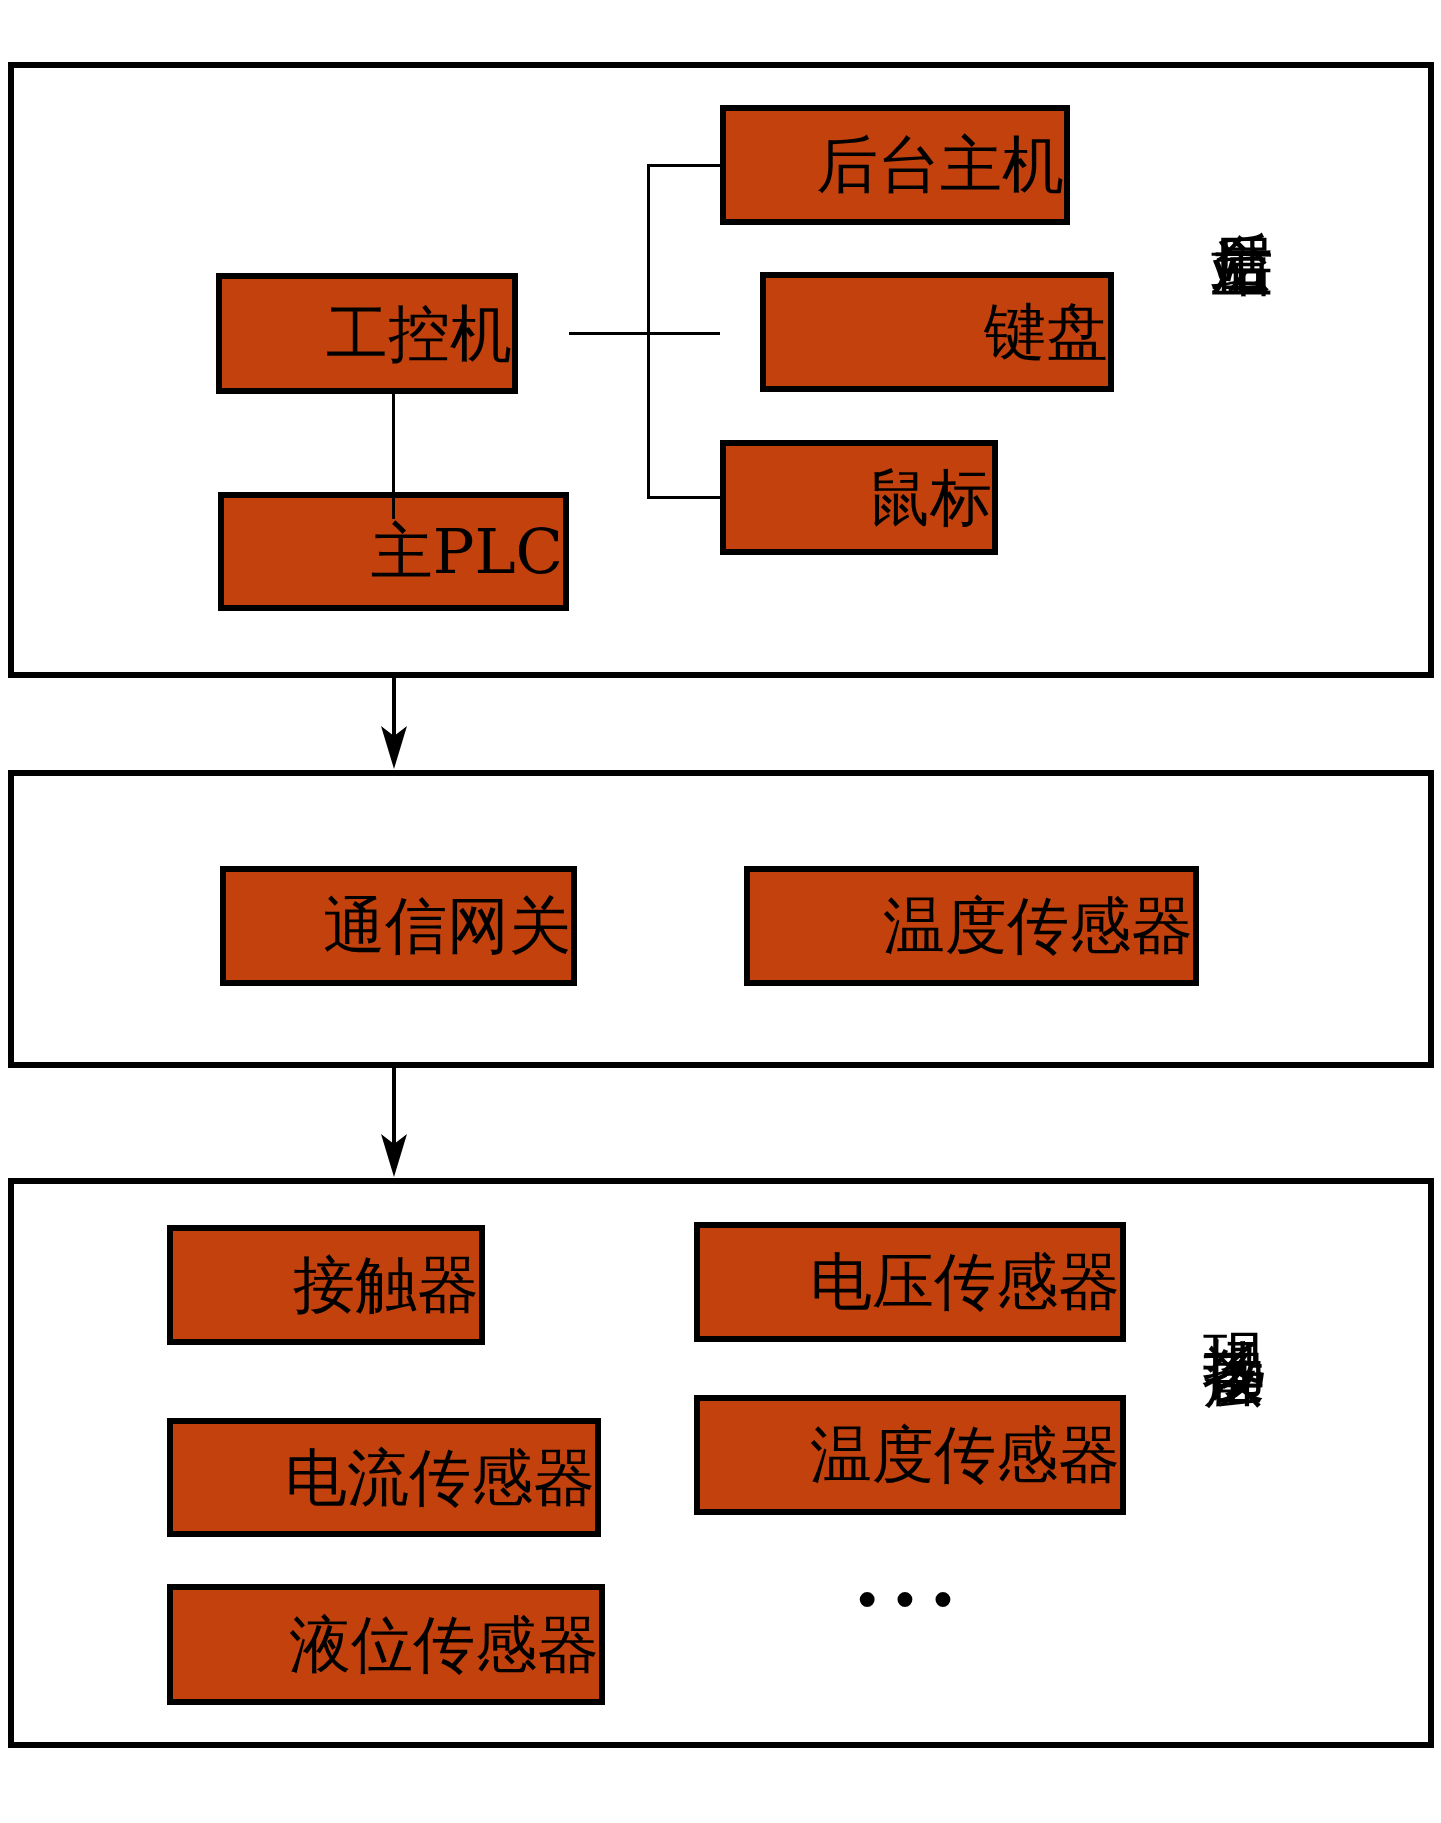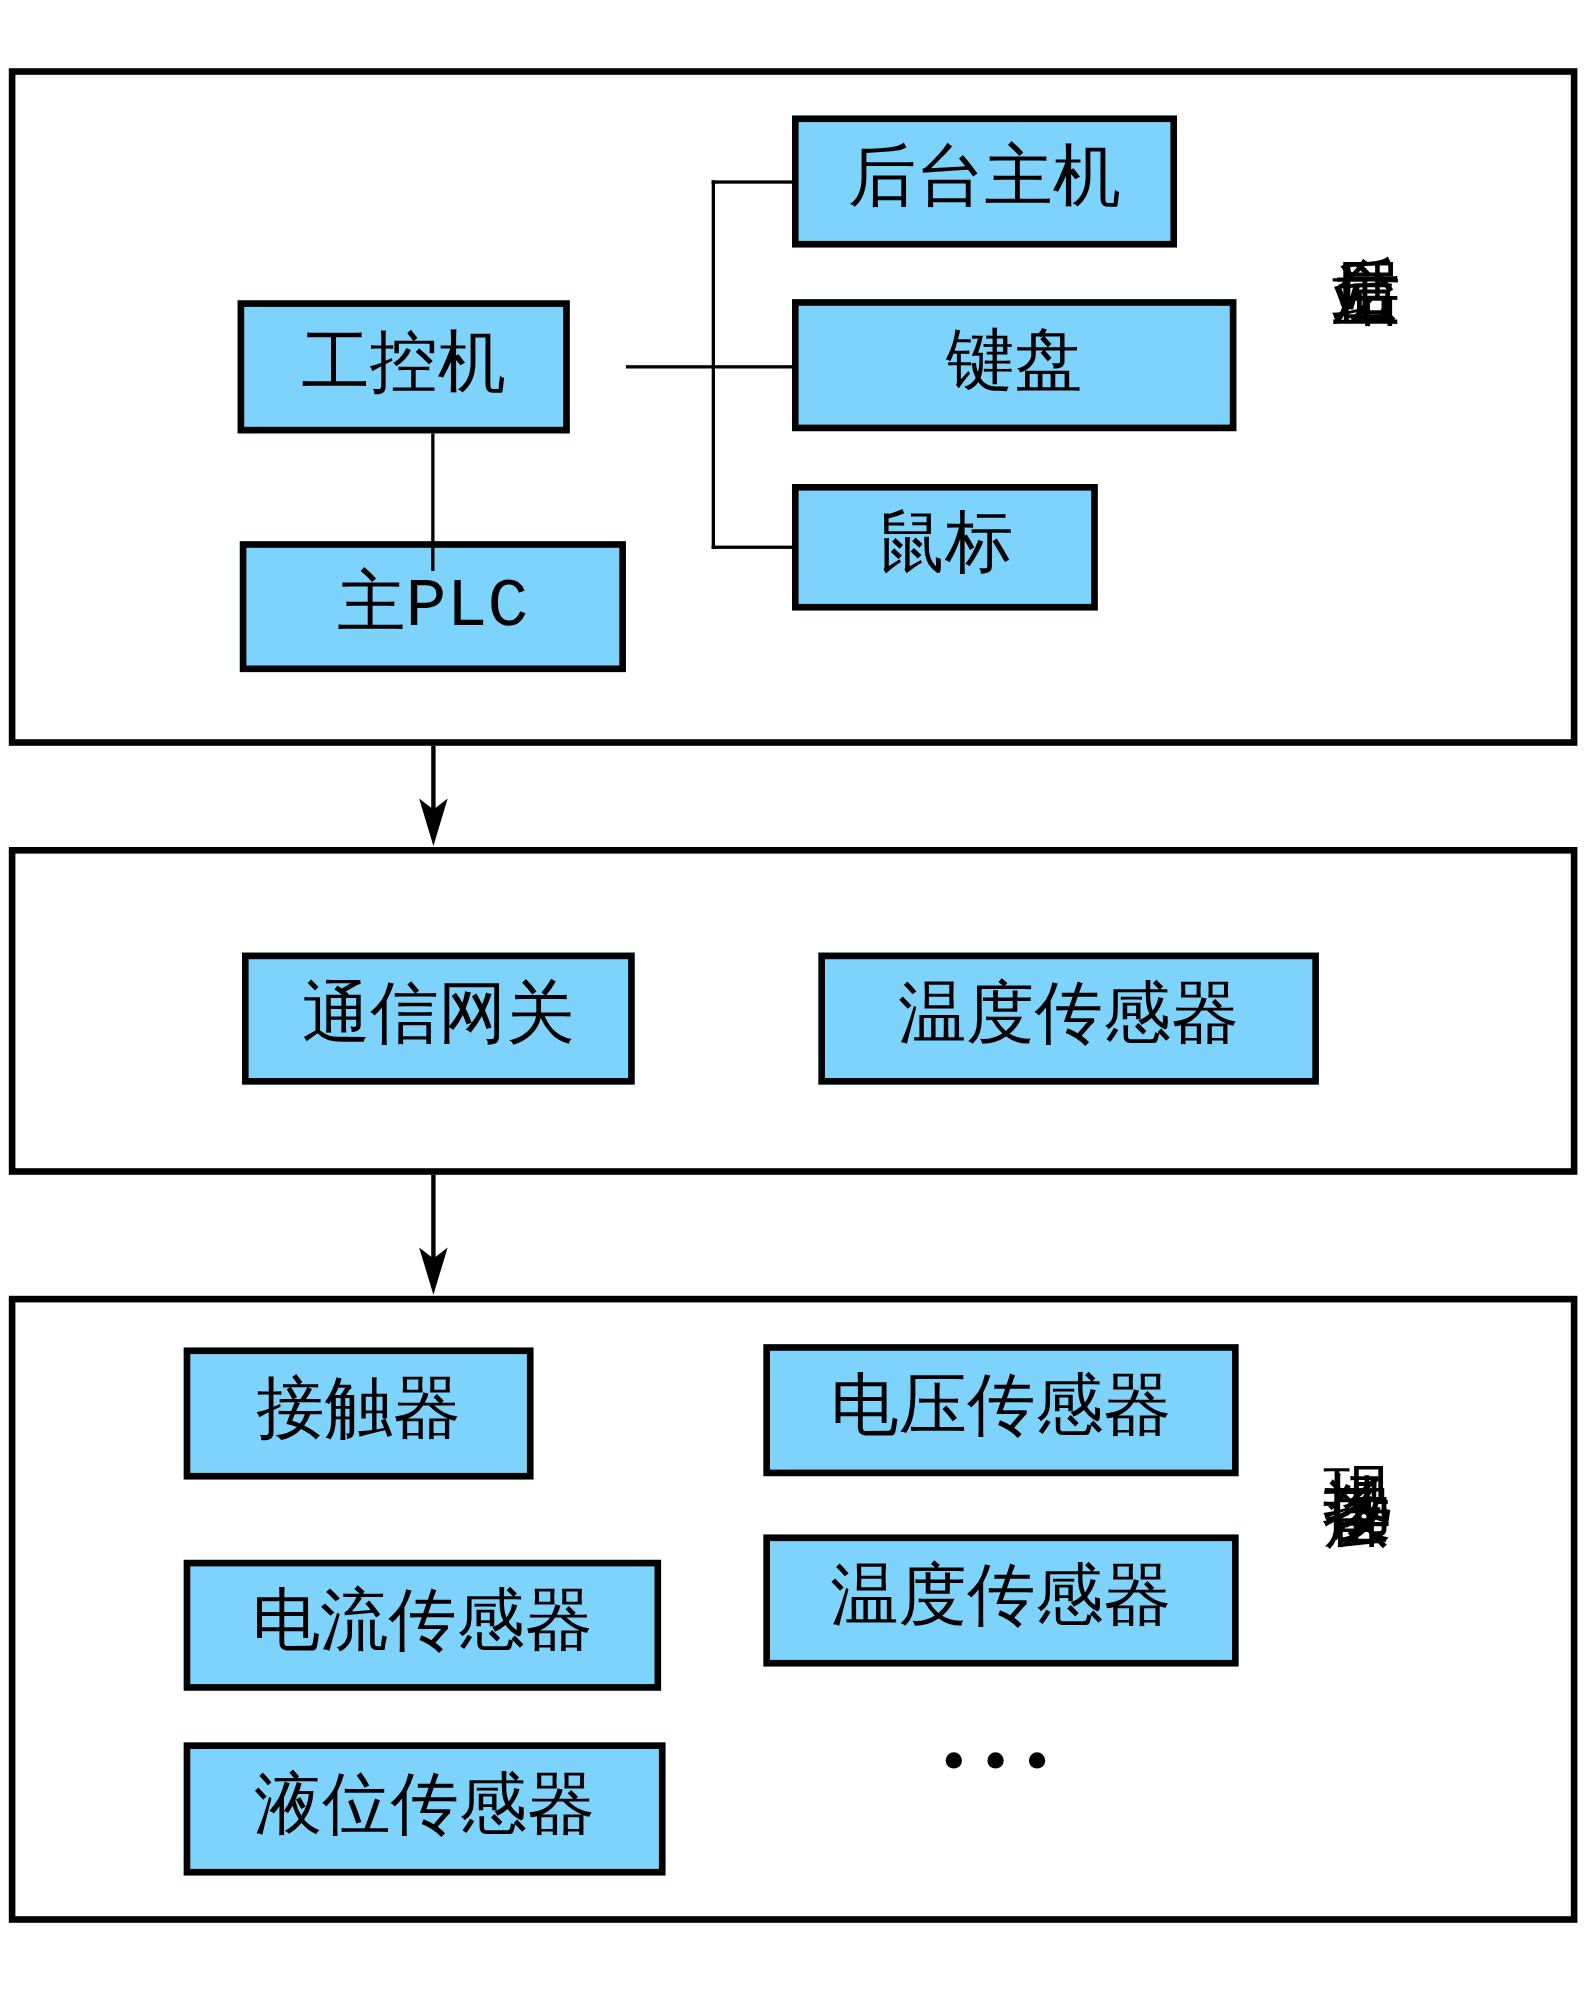--- a/index.html
+++ b/index.html
@@ -2,23 +2,23 @@
 <html><head>
 <meta charset="utf-8">
 <style>
   html,body{margin:0;padding:0;background:#ffffff;}
   body{
     width:1441px;height:1823px;position:relative;overflow:hidden;
     font-family:"DejaVu Serif","Liberation Serif",serif;color:#000;
   }
   .layer{position:absolute;box-sizing:border-box;border:6px solid #000;background:#fff;}
   .node{
-    position:absolute;box-sizing:border-box;border:6px solid #000;background:#7dd3fc;
-    display:flex;align-items:center;justify-content:center;
-    font-size:62px;line-height:62px;white-space:nowrap;font-family:Liberation Mono, monospace;
+    position:absolute;box-sizing:border-box;border:6px solid #000;background:#c2410c;
+    display:flex;align-items:center;justify-content:flex-end;
+    font-size:62px;line-height:62px;white-space:nowrap;
   }
   .wire{position:absolute;background:#000;}
   .vlabel{
     position:absolute;writing-mode:vertical-rl;text-orientation:upright;
     font-size:62px;line-height:62px;letter-spacing:2px;white-space:nowrap;
   }
   .l2label{
     position:absolute;text-align:center;font-size:62px;line-height:82px;white-space:nowrap;
   }
   .ellipsis{
@@ -39,21 +39,21 @@
 </div>
 
 <div class="node" style="left:218px;top:492px;width:351px;height:119px">
   <span>主PLC</span>
 </div>
 
 <div class="node" style="left:720px;top:105px;width:350px;height:120px">
   <span>后台主机</span>
 </div>
 
-<div class="node" style="left:720px;top:272px;width:404px;height:120px">
+<div class="node" style="left:760px;top:272px;width:354px;height:120px">
   <span>键盘</span>
 </div>
 
 <div class="node" style="left:720px;top:440px;width:278px;height:115px">
   <span>鼠标</span>
 </div>
 
 <div class="wire" style="left:392px;top:394px;width:3px;height:125px"></div>
 <div class="wire" style="left:569px;top:332px;width:151px;height:3px"></div>
 <div class="wire" style="left:647px;top:164px;width:3px;height:335px"></div>

